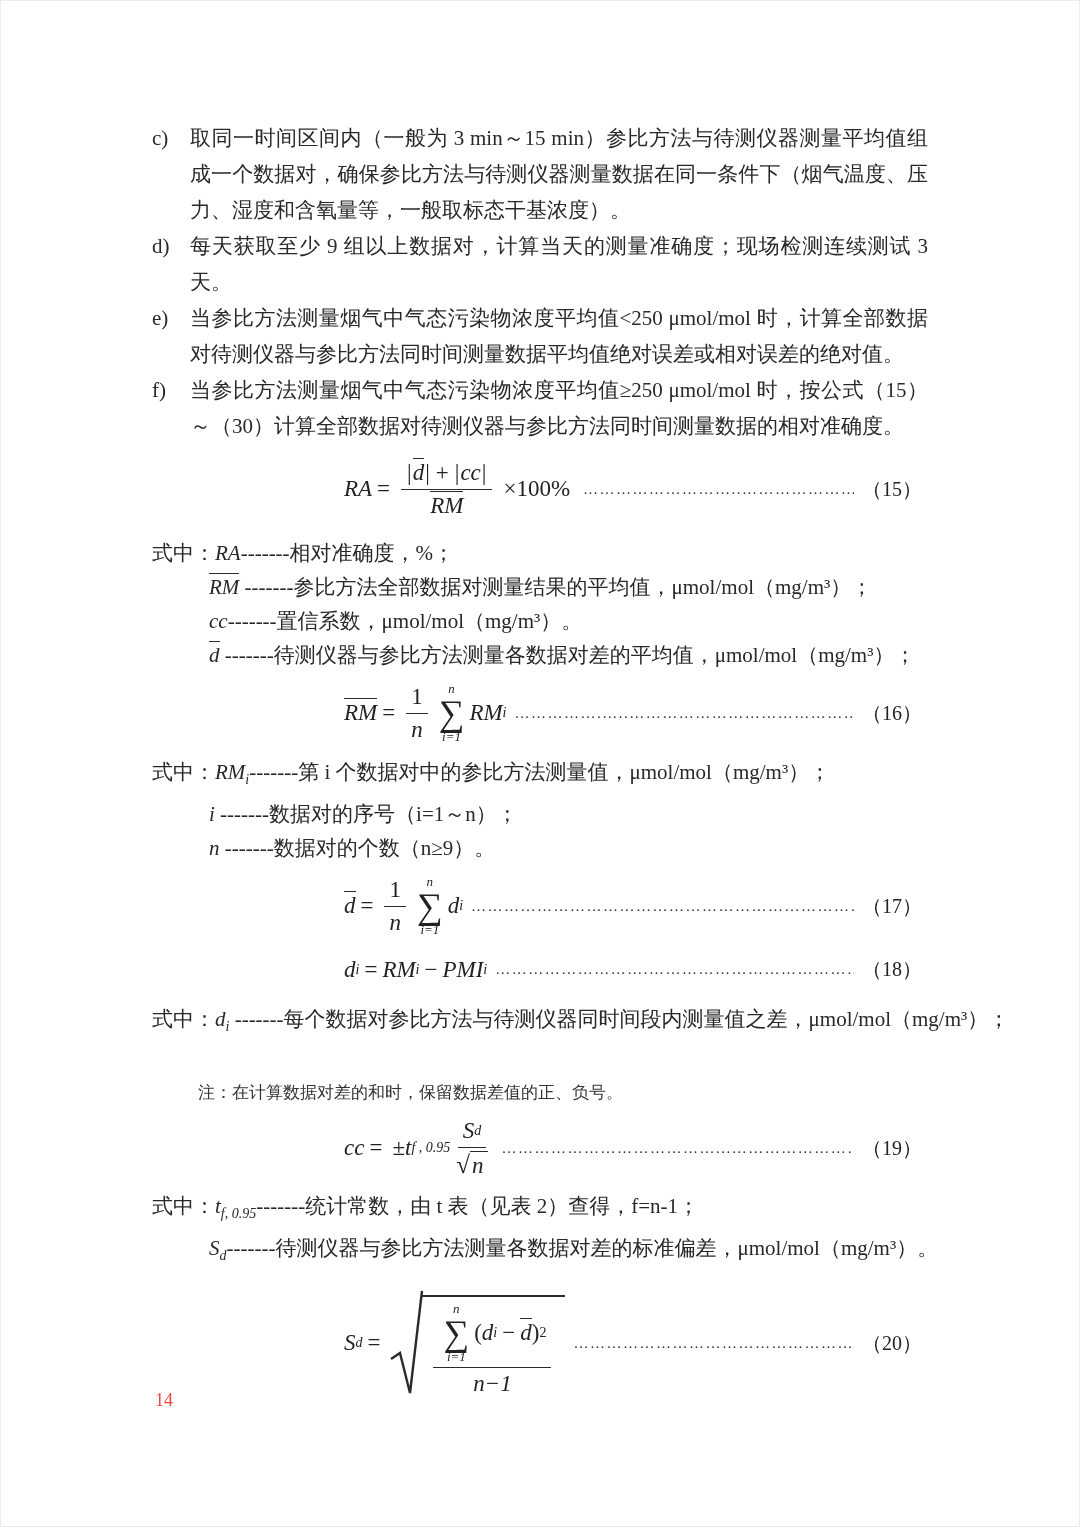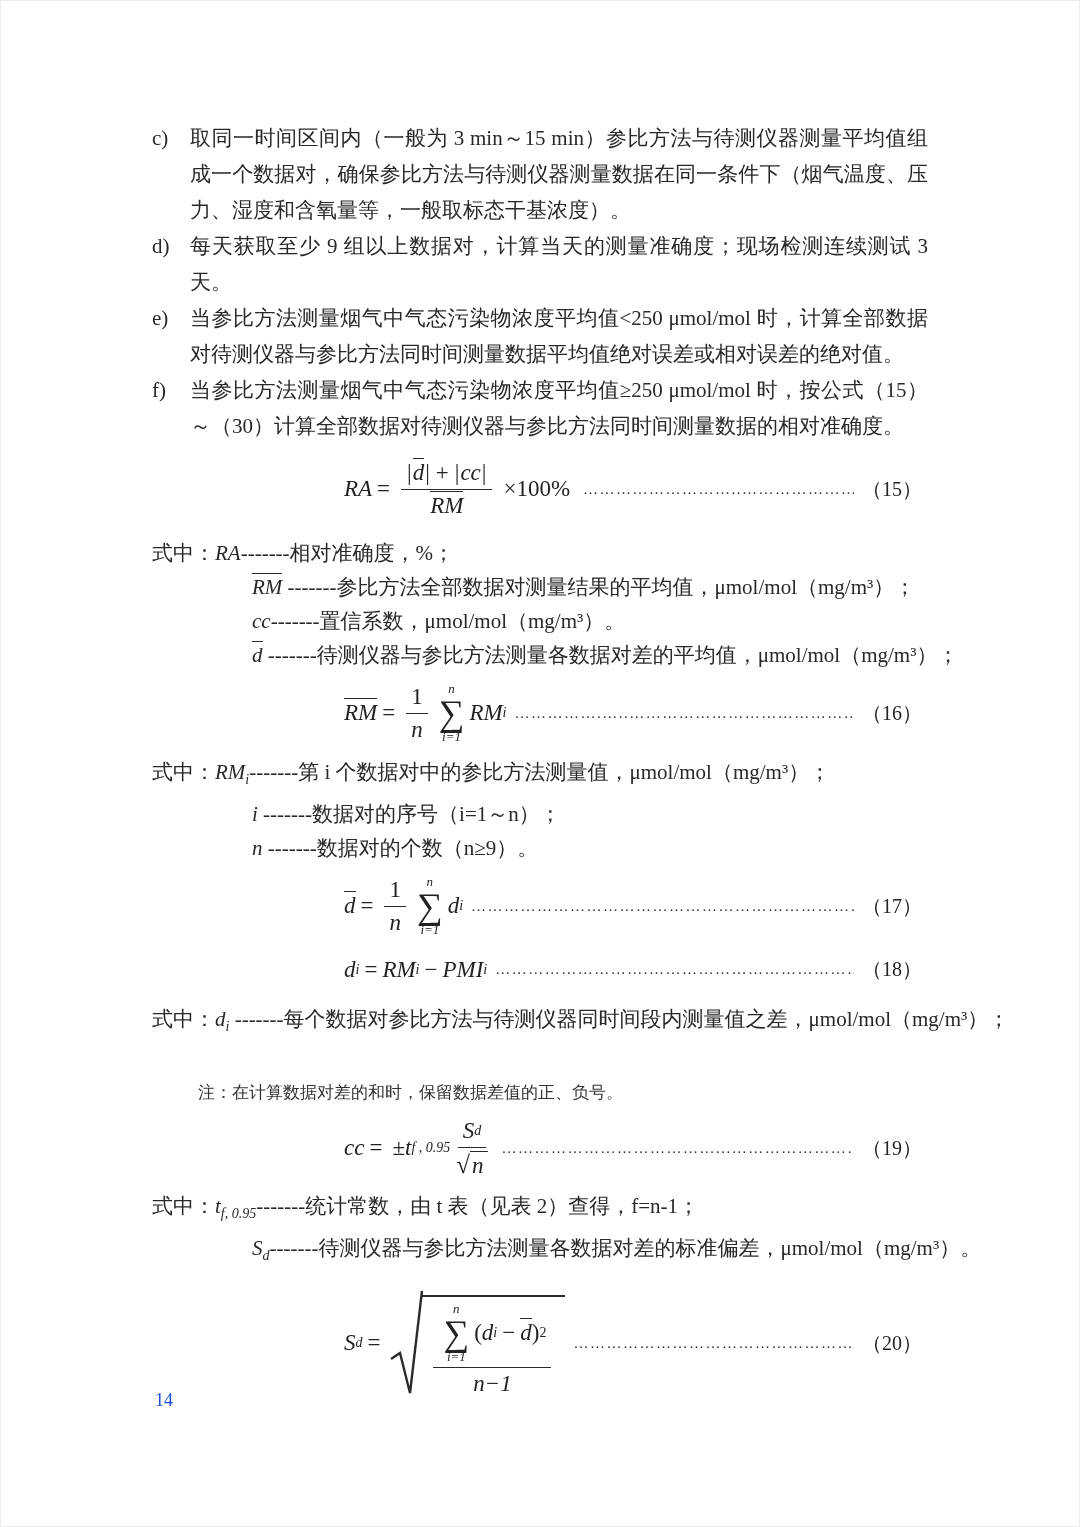--- a/index.html
+++ b/index.html
@@ -52,34 +52,34 @@
   .sqrt-sm .rad { font-style:normal; font-size:25px; line-height:1; position:relative; top:1px; }
   .sqrt-sm .under { border-top:1.5px solid #2a2a2a; padding:1px 4px 0 2px; }
 
   .sqrt-big { display:inline-flex; align-items:flex-end; margin-left:4px; }
   .sqrt-big svg { display:block; margin-right:-2px; }
   .sqrt-content { border-top:2px solid #2a2a2a; padding:5px 8px 0 6px; }
 
   
   .defs { font-size:21px; line-height:34px; color:#282828; }
   .def-line { white-space:nowrap; }
-  .def-line.cont { margin-left:100px; }
+  .def-line.cont { margin-left:57px; }
   .def-prefix { font-style:normal; }
   .desc { font-style:normal; }
   .note { font-size:17px; margin-left:46px; line-height:30px; color:#333;margin-top:34px; }
 
   
   .mt6{margin-top:6px;} .mt10{margin-top:10px;} .mt12{margin-top:12px;}
   .mb8{margin-bottom:8px;} .mb10{margin-bottom:10px;} .mb12{margin-bottom:12px;}
   .eq-row { min-height:60px; }
   .eq15-row { min-height:78px; }
   .eq18-row { min-height:40px; }
   .eq20-row { min-height:120px; }
 
-  .page-number { position:absolute; left:155px; top:1390px; font-size:18px; color:#1d4ed8; }
+  .page-number { position:absolute; left:155px; top:1390px; font-size:18px; color:#ef4444; }
 </style>
 </head>
 <body>
 
 <div class="page">
   <div class="content">
 
     <div>
       <div class="li">
         <span class="li-label">c)</span>

